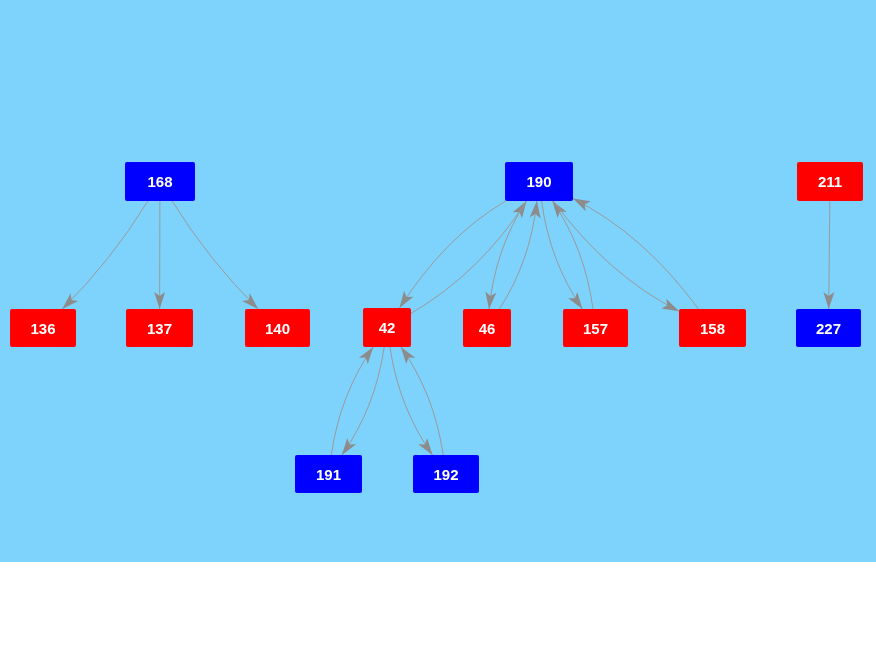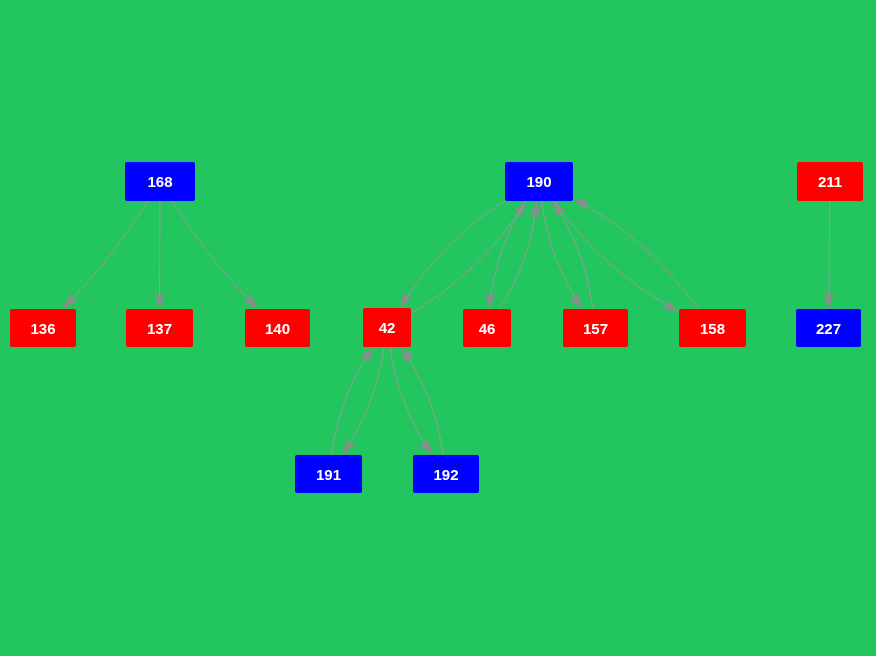--- a/index.html
+++ b/index.html
@@ -4,22 +4,22 @@
 <style>
   html, body {
     margin: 0;
     padding: 0;
     background: #ffffff;
     font-family: "Liberation Sans", sans-serif;
   }
   #stage {
     position: relative;
     width: 876px;
-    height: 656px;
-    background: #22c55e;
+    height: 562px;
+    background: #7dd3fc;
     overflow: hidden;
     text-align: right;
   }
   #graph-svg {
     position: absolute;
     left: 0;
     top: 0;
   }
   .node-label {
     font-family: "Liberation Sans", sans-serif;

